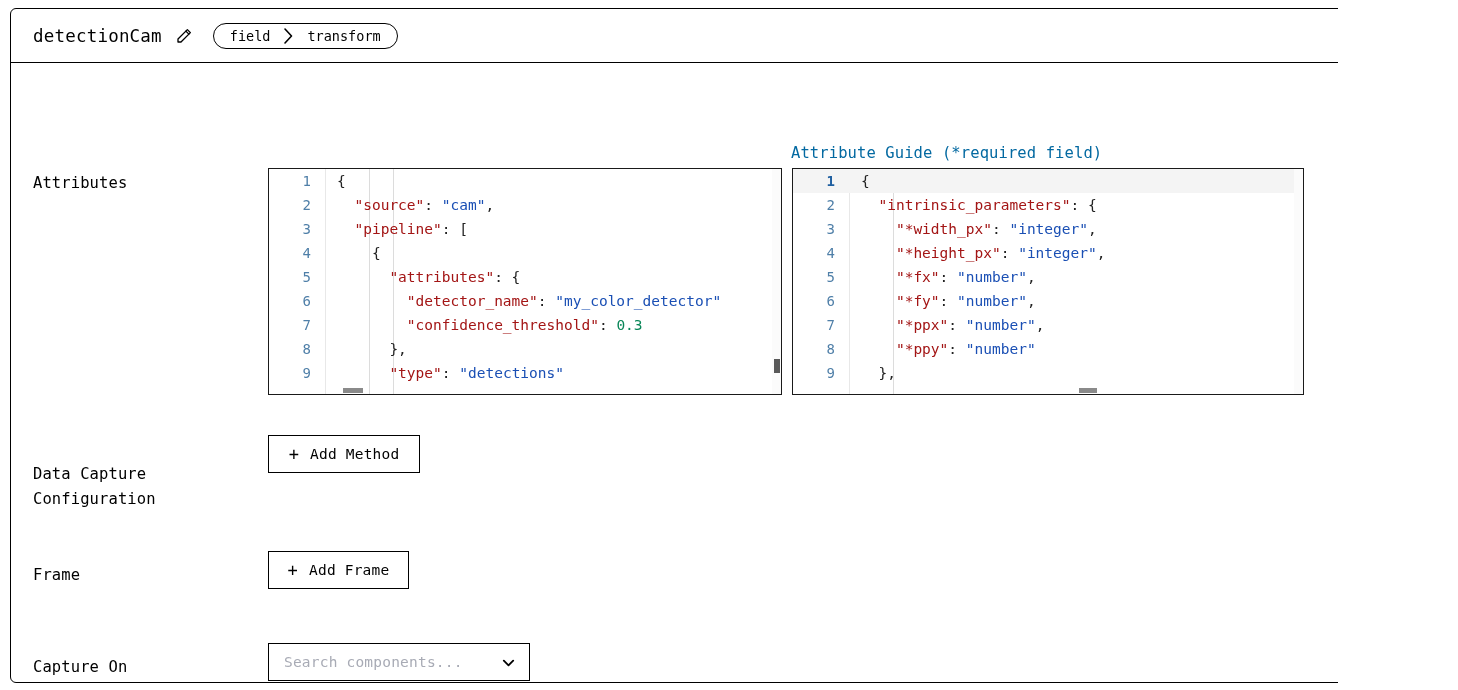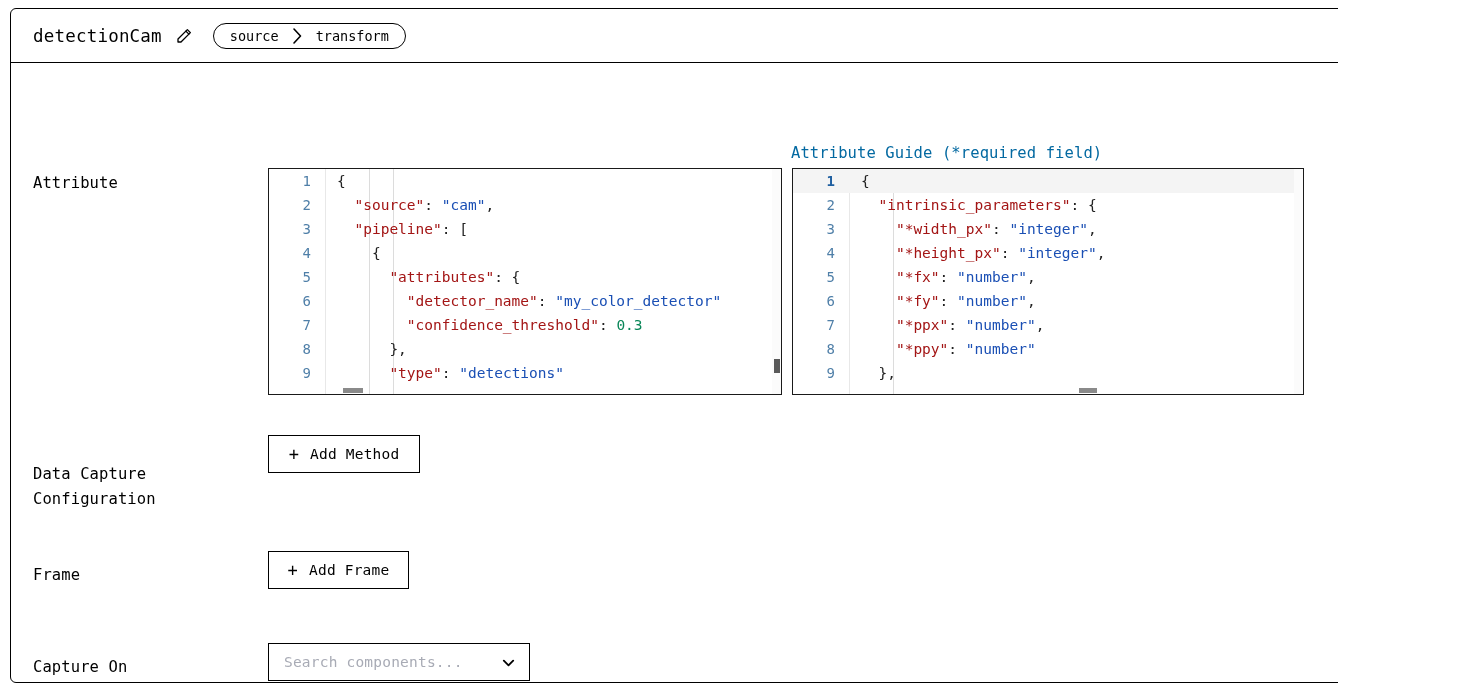--- a/index.html
+++ b/index.html
@@ -214,21 +214,21 @@
       <div class="title">detectionCam</div>
 
       <span class="edit-icon">
         <svg width="18" height="18" viewBox="0 0 24 24" fill="none" stroke="#000" stroke-width="1.8" stroke-linecap="round" stroke-linejoin="round">
           <path d="M16.5 3.5l4 4L8 20H4v-4L16.5 3.5z"></path>
           <path d="M14.5 5.5l4 4"></path>
         </svg>
       </span>
 
       <div class="crumb-pill">
-        <span class="crumb">source</span>
+        <span class="crumb">field</span>
         <span class="crumb-sep">
           <svg width="11" height="18" viewBox="0 0 11 18" fill="none" stroke="#000" stroke-width="1.6" stroke-linecap="round" stroke-linejoin="round">
             <path d="M2 2 L8.5 9 L2 16"></path>
           </svg>
         </span>
         <span class="crumb">transform</span>
       </div>
 
       <div class="header-spacer"></div>
 
@@ -236,21 +236,21 @@
         <svg width="20" height="22" viewBox="0 0 20 22" fill="none" stroke="#9a9a9a" stroke-width="1.7" stroke-linecap="round" stroke-linejoin="round">
           <path d="M2.5 5.2h15"></path>
           <path d="M7.6 5.2V3.1h4.8v2.1"></path>
           <path d="M4.4 5.2l0.9 13.3h9.4l0.9-13.3"></path>
         </svg>
       </div>
     </div>
 
     <div class="card-body">
 
-      <div class="row-label" style="left:22px; top:108px;">Attribute</div>
+      <div class="row-label" style="left:22px; top:108px;">Attributes</div>
       <div class="row-label" style="left:22px; top:399px;">Data Capture
 Configuration</div>
       <div class="row-label" style="left:22px; top:500px;">Frame</div>
       <div class="row-label" style="left:22px; top:592px;">Capture On</div>
 
       <div class="guide-label" style="left:780px; top:81px;">Attribute Guide (*required field)</div>
 
       <div class="editor" style="left:257px; top:105px; width:514px; height:227px;">
         <div class="editor-inner">
           <div class="gutter-rule"></div>

